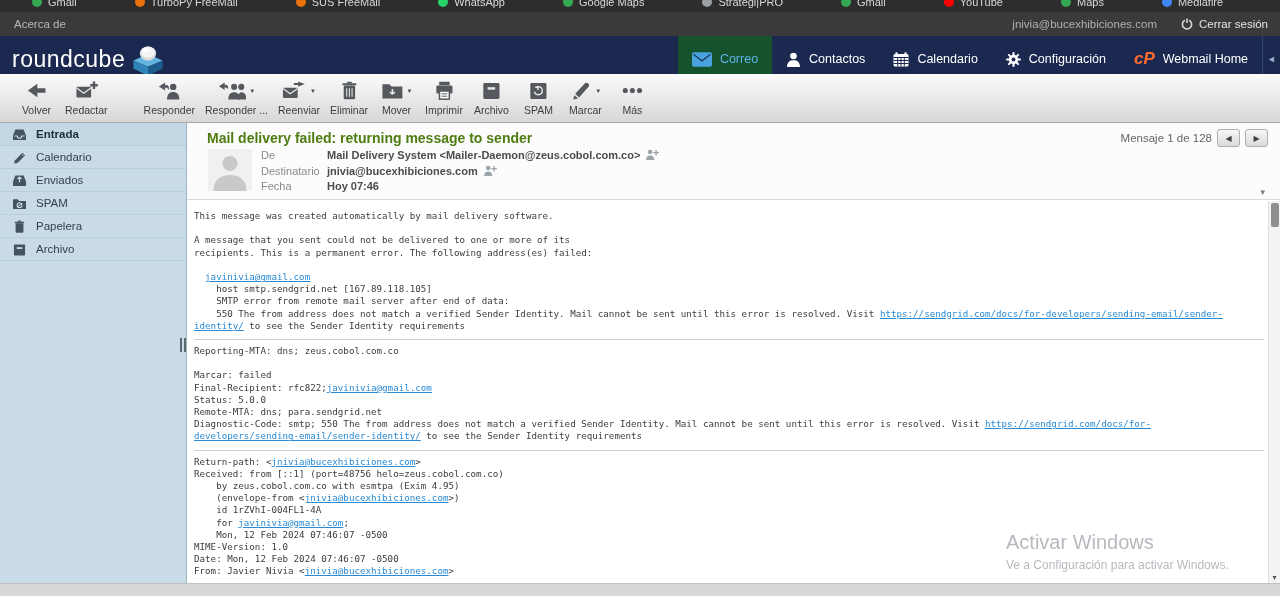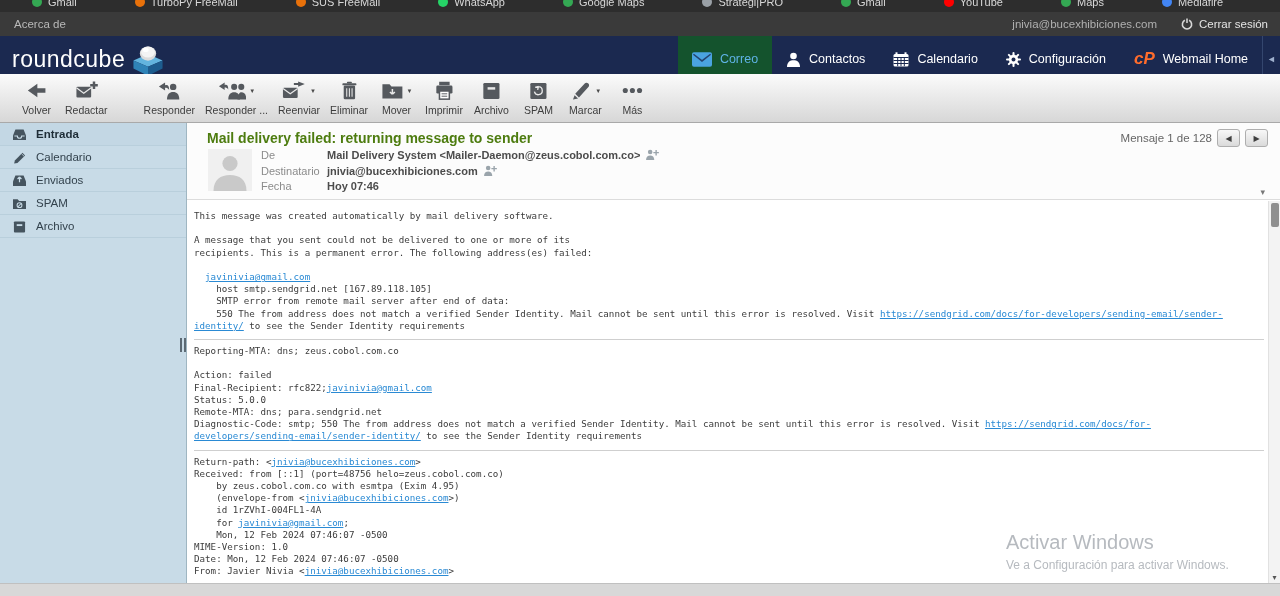--- a/index.html
+++ b/index.html
@@ -415,20 +415,30 @@
       </div>
       <div class="folder">
         <span class="ic">
           <svg viewBox="0 0 16 14">
             <path d="M1 2.5 H6 L7.6 4.2 H15 V13 H1 Z" fill="#45545f"></path>
             <circle cx="8" cy="8.8" r="2.6" fill="none" stroke="#c8dbe7" stroke-width="1.1"></circle>
             <path d="M6.2 10.6 L9.8 7" stroke="#c8dbe7" stroke-width="1.1"></path>
           </svg>
         </span>
         <span>SPAM</span>
+      </div>
+      <div class="folder">
+        <span class="ic">
+          <svg viewBox="0 0 16 14">
+            <rect x="3.8" y="3.6" width="8.4" height="10" rx="1" fill="#45545f"></rect>
+            <rect x="2.8" y="1.8" width="10.4" height="1.7" rx="0.8" fill="#45545f"></rect>
+            <rect x="6.2" y="0.5" width="3.6" height="1.5" rx="0.6" fill="#45545f"></rect>
+          </svg>
+        </span>
+        <span>Papelera</span>
       </div>
       <div class="folder">
         <span class="ic">
           <svg viewBox="0 0 16 14">
             <rect x="2" y="1.5" width="12" height="12" rx="1" fill="#45545f"></rect>
             <rect x="5" y="4.5" width="6" height="2" fill="#c8dbe7"></rect>
           </svg>
         </span>
         <span>Archivo</span>
       </div>
@@ -491,21 +501,21 @@
         <div class="bline">recipients. This is a permanent error. The following address(es) failed:</div>
         <div class="bline">&nbsp;</div>
         <div class="bline">  <a>javinivia@gmail.com</a></div>
         <div class="bline">    host smtp.sendgrid.net [167.89.118.105]</div>
         <div class="bline">    SMTP error from remote mail server after end of data:</div>
         <div class="bline">    550 The from address does not match a verified Sender Identity. Mail cannot be sent until this error is resolved. Visit <a>https://sendgrid.com/docs/for-developers/sending-email/sender-</a></div>
         <div class="bline"><a>identity/</a> to see the Sender Identity requirements</div>
         <hr class="bhr">
         <div class="bline">Reporting-MTA: dns; zeus.cobol.com.co</div>
         <div class="bline">&nbsp;</div>
-        <div class="bline">Action: failed</div>
+        <div class="bline">Marcar: failed</div>
         <div class="bline">Final-Recipient: rfc822;<a>javinivia@gmail.com</a></div>
         <div class="bline">Status: 5.0.0</div>
         <div class="bline">Remote-MTA: dns; para.sendgrid.net</div>
         <div class="bline">Diagnostic-Code: smtp; 550 The from address does not match a verified Sender Identity. Mail cannot be sent until this error is resolved. Visit <a>https://sendgrid.com/docs/for-</a></div>
         <div class="bline"><a>developers/sending-email/sender-identity/</a> to see the Sender Identity requirements</div>
         <hr class="bhr">
         <div class="bline">Return-path: &lt;<a>jnivia@bucexhibiciones.com</a>&gt;</div>
         <div class="bline">Received: from [::1] (port=48756 helo=zeus.cobol.com.co)</div>
         <div class="bline">    by zeus.cobol.com.co with esmtpa (Exim 4.95)</div>
         <div class="bline">    (envelope-from &lt;<a>jnivia@bucexhibiciones.com</a>&gt;)</div>

